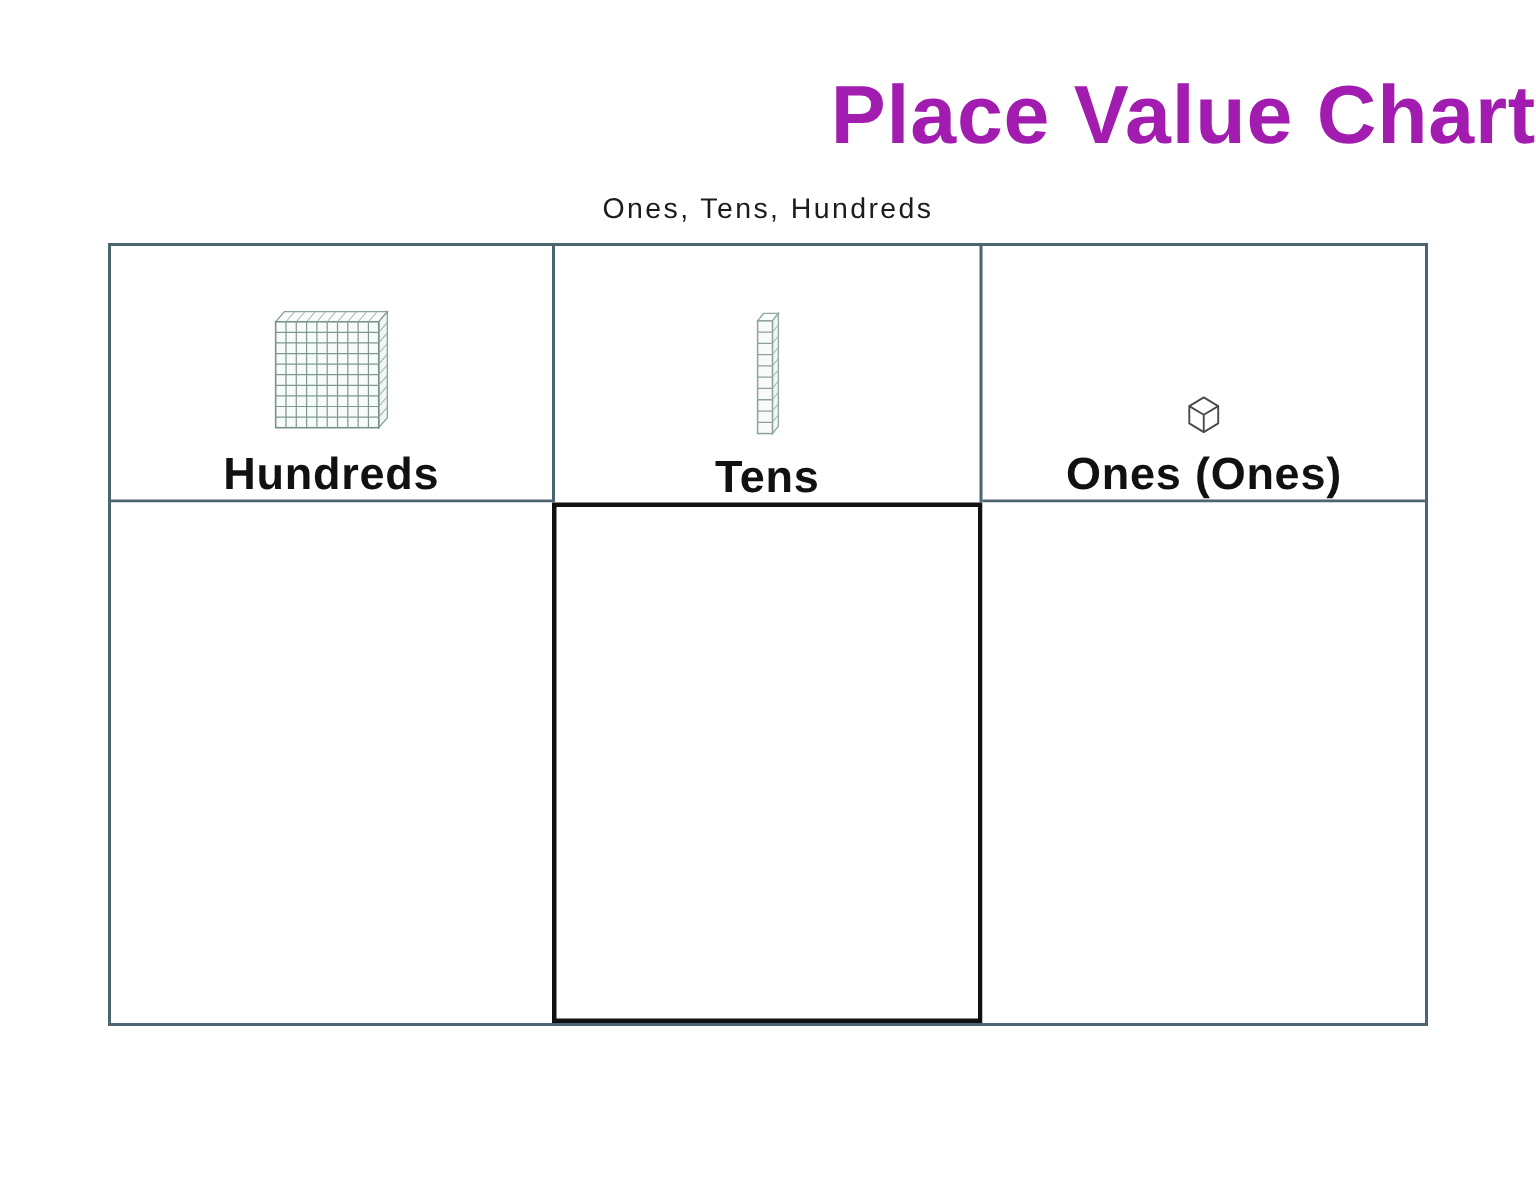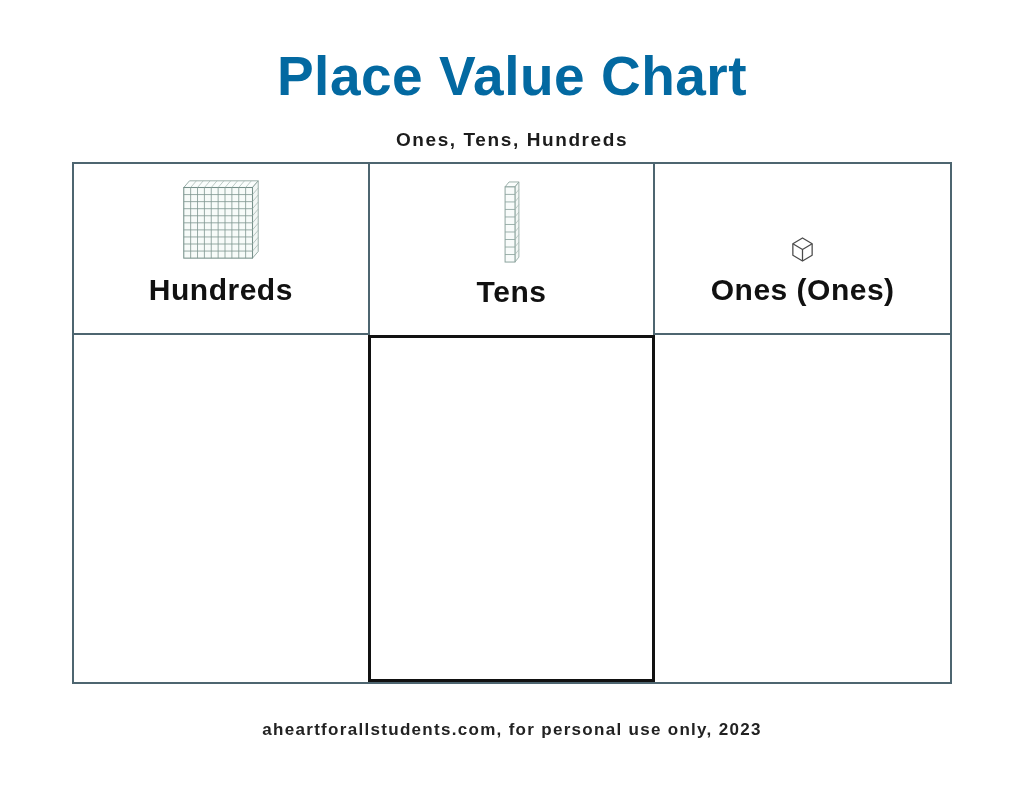--- a/index.html
+++ b/index.html
@@ -6,47 +6,47 @@
   .canvas{
     position:relative;
     width:1024px;height:791px;
     background:#ffffff;
     font-family:"Liberation Sans", sans-serif;
     color:#141414;
     overflow:hidden;
   }
   .title{
     position:absolute;top:44px;left:0;right:0;
-    text-align:center;
+    text-align:right;
     font-size:55px;font-weight:800;
     letter-spacing:0.5px;
-    color:#0369a1;
+    color:#a21caf;
   }
   .subtitle{
     position:absolute;top:129px;left:0;right:0;
     text-align:center;
-    font-size:19px;font-weight:700;
+    font-size:19px;font-weight:400;
     letter-spacing:1.6px;
     color:#1c1c1c;
   }
   .pv-table{
     position:absolute;left:72px;top:162px;
     width:880px;height:522px;
     box-sizing:border-box;
     border:2.5px solid var(--slate,#4d6570);
     display:grid;
     grid-template-columns:295fr 289fr 296fr;
     grid-template-rows:171px 1fr;
     background:#ffffff;
   }
   .hcell{
     box-sizing:border-box;
     display:flex;flex-direction:column;
     align-items:center;justify-content:flex-end;
-    padding-bottom:27px;
+    padding-bottom:0;
   }
   .hcell.left,.hcell.right{border-bottom:2.5px solid var(--slate,#4d6570);}
   .hcell.mid{
     border-left:2.5px solid var(--slate,#4d6570);
     border-right:2.5px solid var(--slate,#4d6570);
     text-align:right;
   }
   .icon-slot{
     height:90px;
     display:flex;align-items:flex-end;justify-content:center;
@@ -116,15 +116,14 @@
       </div>
       <div class="hlabel">Ones (Ones)</div>
     </div>
 
     <div class="bcell left"></div>
     <div class="bcell mid"></div>
     <div class="bcell right"></div>
 
   </div>
 
-  <div class="footer">aheartforallstudents.com, for personal use only, 2023</div>
 
 </div>
 
 </body></html>

